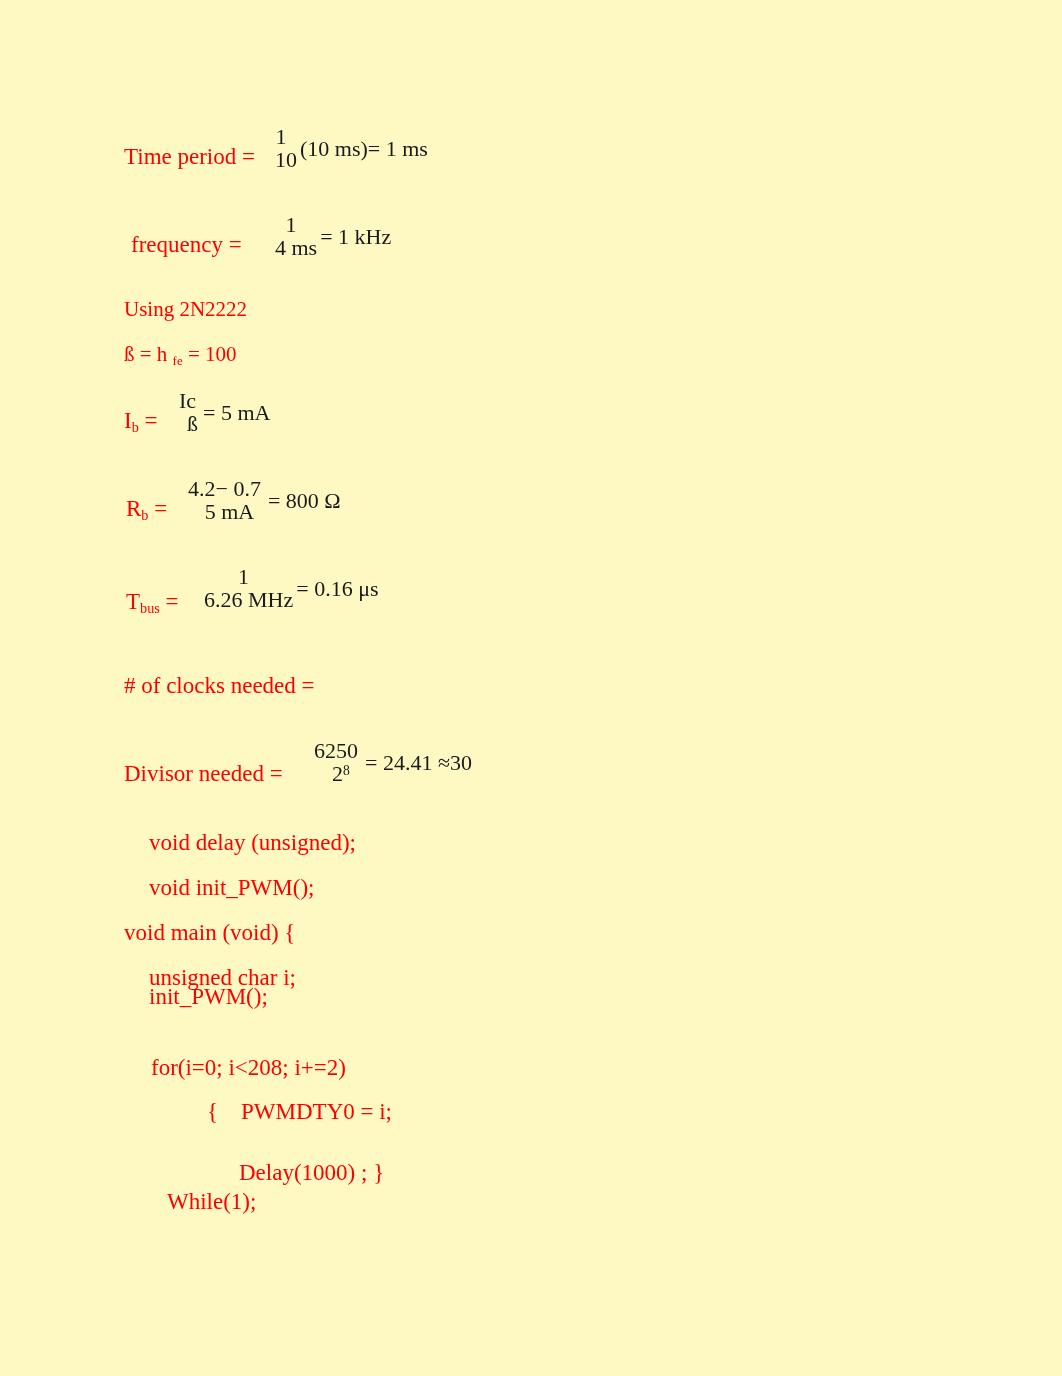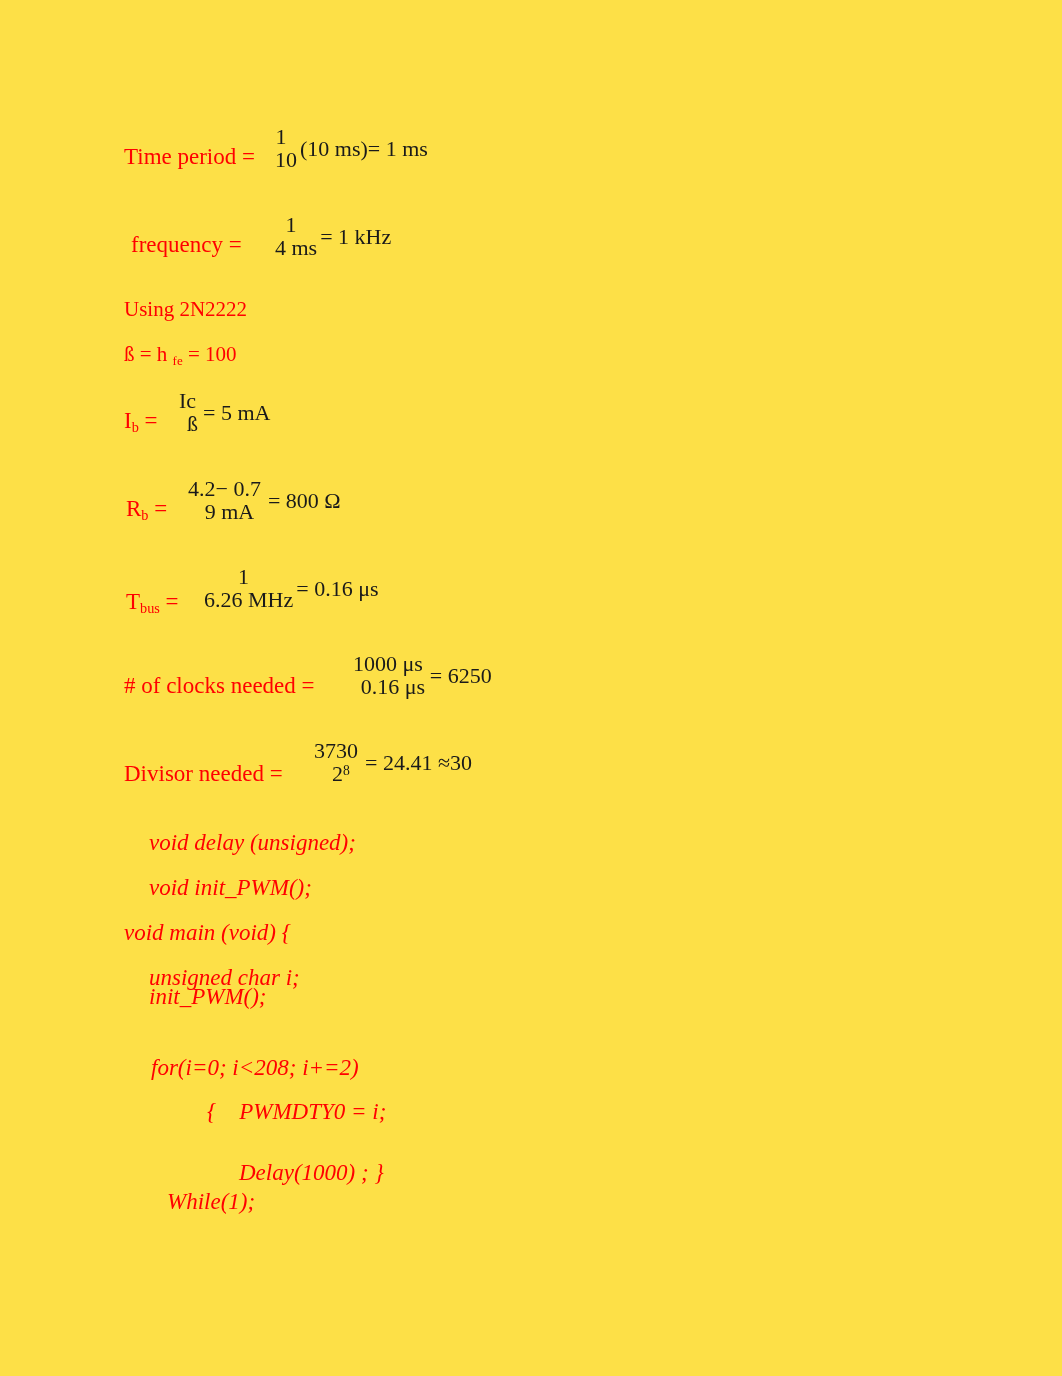--- a/index.html
+++ b/index.html
@@ -8,21 +8,21 @@
     padding: 0;
     background: #ffffff;
   }
   body {
     font-family: "Liberation Serif", "DejaVu Serif", serif;
   }
   .page {
     position: relative;
     width: 1062px;
     height: 1376px;
-    background: #fde047;
+    background: #fef9c3;
     overflow: hidden;
   }
 
   
   .blk {
     position: absolute;
     white-space: nowrap;
     line-height: 1;
   }
 
@@ -92,21 +92,20 @@
     font-size: 21px;
     color: #ff0000;
     white-space: nowrap;
   }
 
   
   .code-line {
     font-size: 23px;
     color: #ff0000;
     white-space: pre;
-    font-style: italic;
   }
 </style>
 </head>
 <body>
 
 <div class="page">
 
   <div class="blk" style="left:124px; top:145px;">
     <span class="eq-label">Time period =</span>
   </div>
@@ -158,21 +157,21 @@
   </div>
 
   <div class="blk" style="left:126px; top:497px;">
     <span class="eq-label"><span>R</span><sub>b</sub><span> =</span></span>
   </div>
   <div class="blk" style="left:187px; top:478px;">
     <span class="math">
       <span class="frac">
         <span class="num">4.2− 0.7</span>
         <span class="rule"></span>
-        <span class="den">9 mA</span>
+        <span class="den">5 mA</span>
       </span>
       <span class="after">= 800 Ω</span>
     </span>
   </div>
 
   <div class="blk" style="left:126px; top:590px;">
     <span class="eq-label"><span>T</span><sub>bus</sub><span>  =</span></span>
   </div>
   <div class="blk" style="left:197px; top:566px;">
     <span class="math">
@@ -181,38 +180,28 @@
         <span class="rule"></span>
         <span class="den">6.26 MHz</span>
       </span>
       <span class="after">= 0.16 μs</span>
     </span>
   </div>
 
   <div class="blk" style="left:124px; top:674px;">
     <span class="eq-label"># of clocks needed =</span>
   </div>
-  <div class="blk" style="left:352px; top:653px;">
-    <span class="math">
-      <span class="frac">
-        <span class="num">1000 μs</span>
-        <span class="rule"></span>
-        <span class="den">0.16 μs</span>
-      </span>
-      <span class="after">= 6250</span>
-    </span>
-  </div>
 
   <div class="blk" style="left:124px; top:762px;">
     <span class="eq-label">Divisor needed =</span>
   </div>
   <div class="blk" style="left:313px; top:740px;">
     <span class="math">
       <span class="frac">
-        <span class="num">3730</span>
+        <span class="num">6250</span>
         <span class="rule"></span>
         <span class="den"><span>2</span><sup>8</sup></span>
       </span>
       <span class="after">= 24.41 ≈30</span>
     </span>
   </div>
 
   <div class="blk" style="left:149px; top:831px;">
     <span class="code-line">void delay (unsigned);</span>
   </div>

